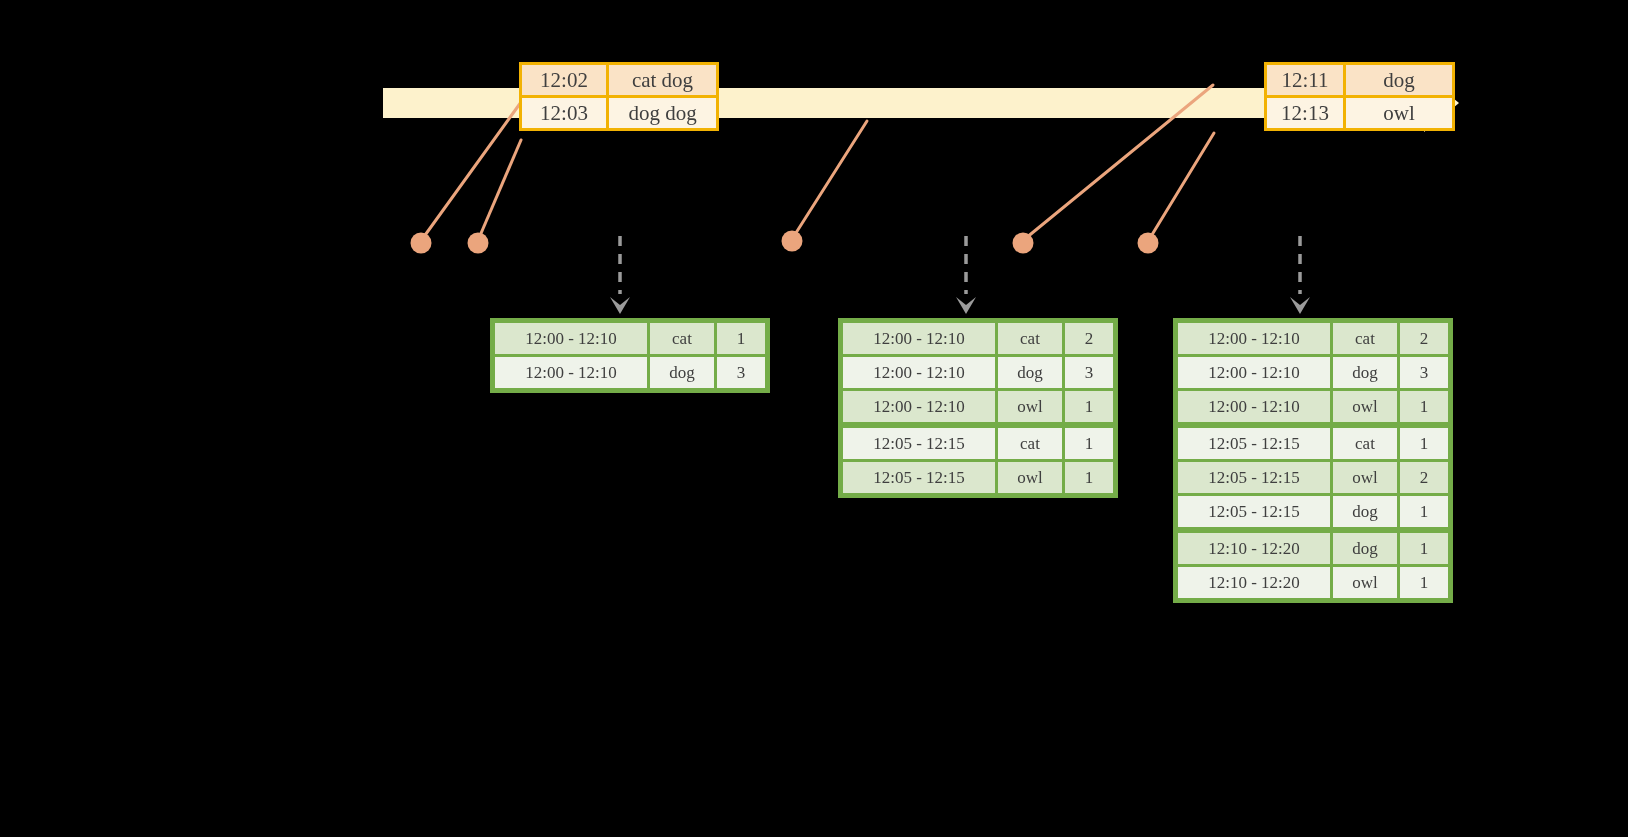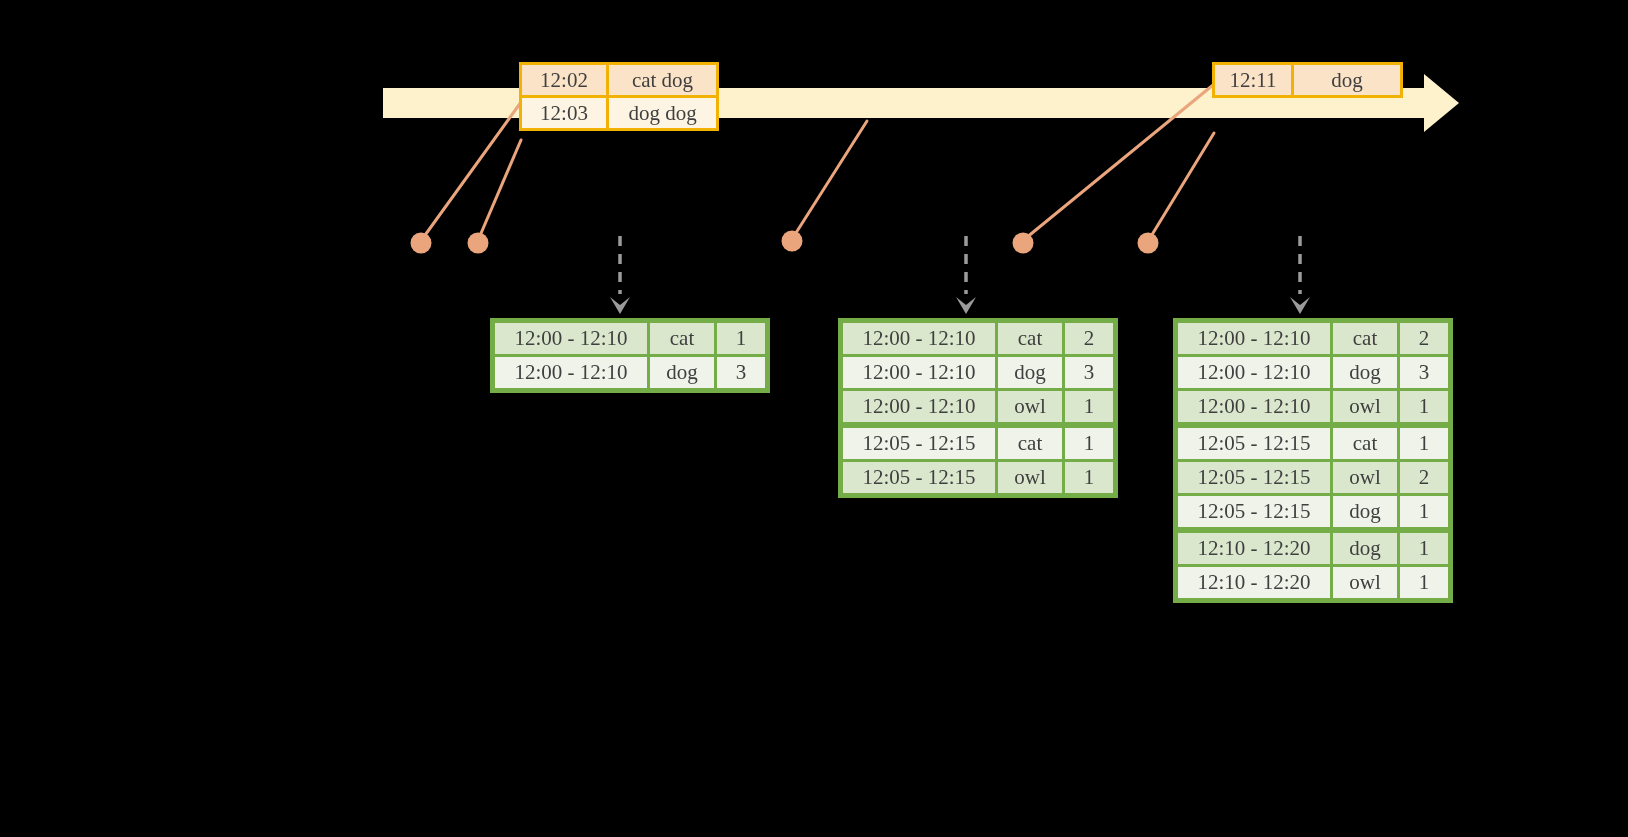--- a/index.html
+++ b/index.html
@@ -27,21 +27,21 @@
   .evt-a .col-time{width:76px}  .evt-a .col-words{width:99px}
   .evt-b .col-time{width:80px}  .evt-b .col-words{width:110px}
   .evt-c .col-time{width:68px}  .evt-c .col-words{width:98px}
 
   
   .result-table{border:5px solid var(--result-border);}
   .result-table td{
     border:3px solid var(--result-border);
     height:31px;padding:0 6px;
     text-align:center;vertical-align:middle;
-    font-size:21px;color:var(--text);
+    font-size:17px;color:var(--text);
     white-space:nowrap;
     margin-top:41px;
   }
   .result-table tr.shade-dark td{background:var(--result-row-dark);}
   .result-table tr.shade-light td{background:var(--result-row-light);}
   .result-table tr.group-start td{border-top:6px solid var(--result-border);}
   .result-table .col-window{width:140px}
   .result-table .col-word{width:52px}
   .result-table .col-count{width:36px}
 </style>
@@ -92,26 +92,30 @@
           <td class="col-words">cat dog</td>
         </tr>
         <tr class="shade-light">
           <td class="col-time">12:03</td>
           <td class="col-words">dog dog</td>
         </tr>
       </tbody>
   </table>
 
 
-  <table class="event-table evt-c" style="left:1212px;top:62px">
+  <table class="event-table evt-c" style="left:1264px;top:62px">
     <tbody>
         <tr class="shade-dark">
           <td class="col-time">12:11</td>
           <td class="col-words">dog</td>
         </tr>
+        <tr class="shade-light">
+          <td class="col-time">12:13</td>
+          <td class="col-words">owl</td>
+        </tr>
       </tbody>
   </table>
 
   <table class="result-table" style="left:490px;top:318px">
     <tbody>
         <tr class="shade-dark">
           <td class="col-window">12:00 - 12:10</td>
           <td class="col-word">cat</td>
           <td class="col-count">1</td>
         </tr>

